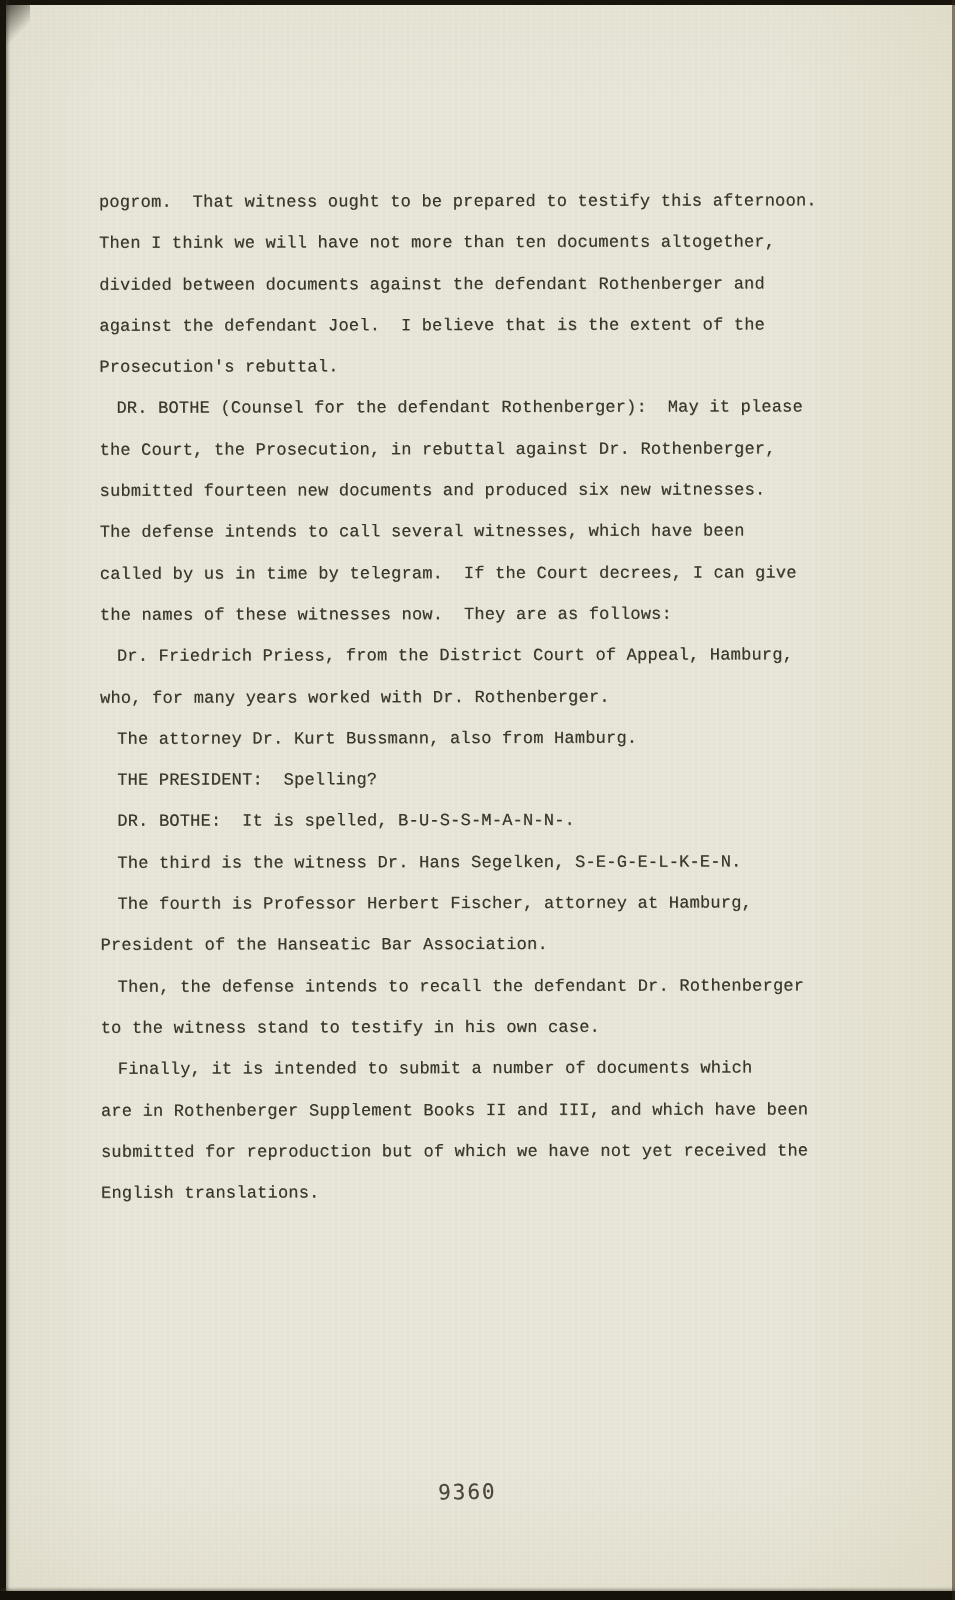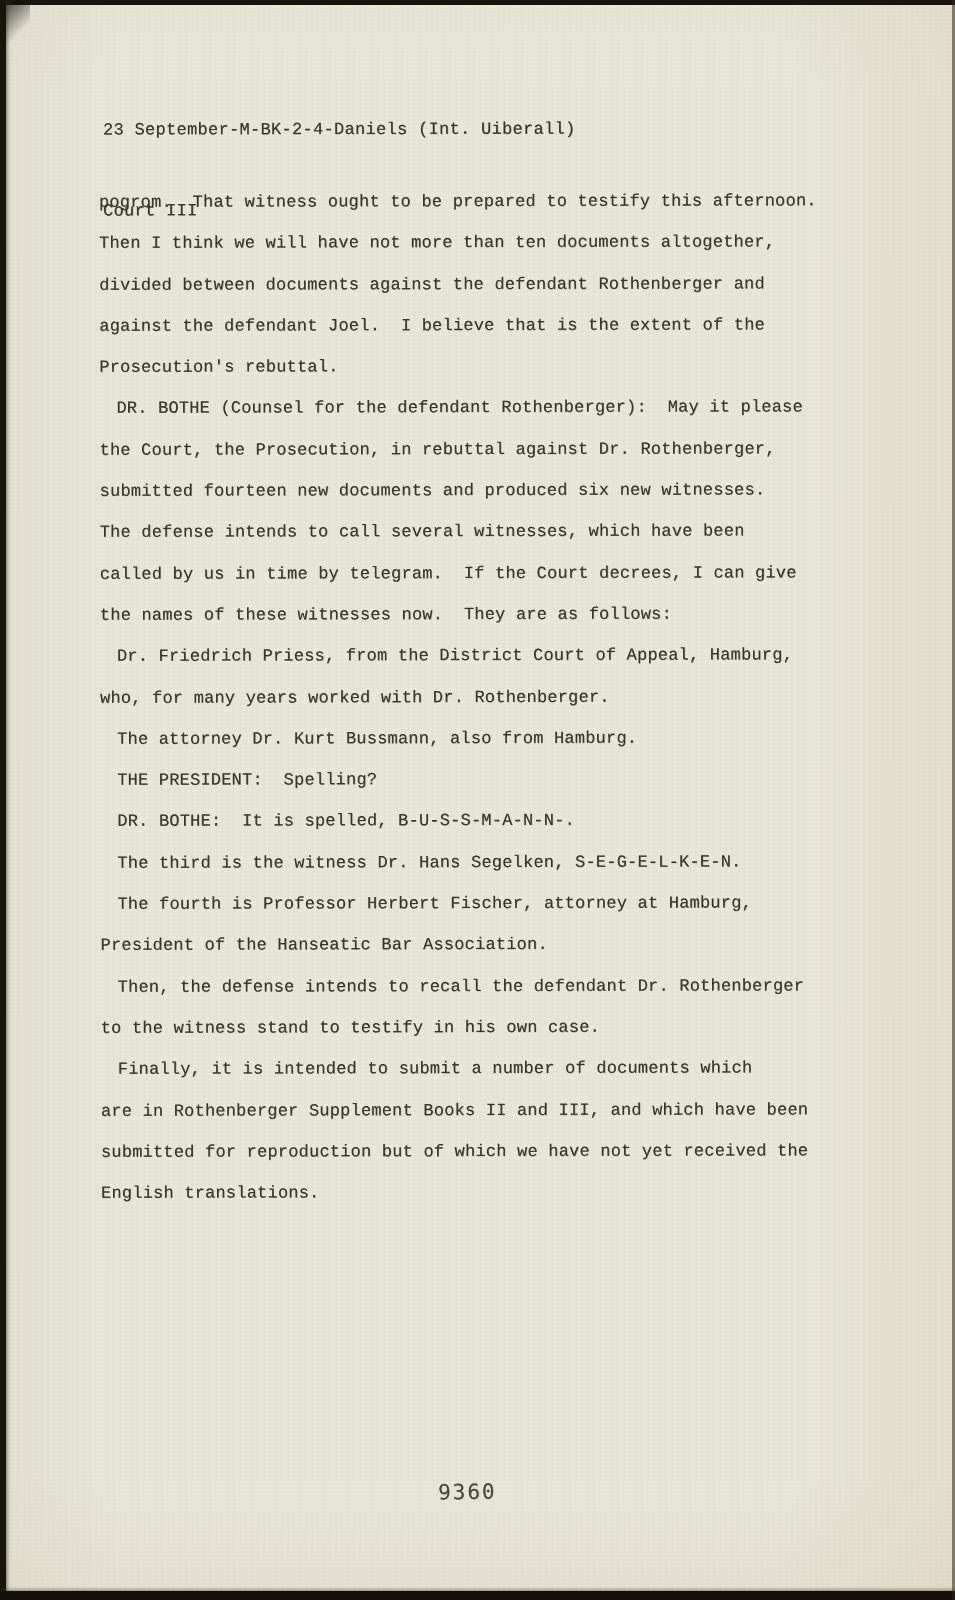--- a/index.html
+++ b/index.html
@@ -75,24 +75,20 @@
 </head>
 <body>
 
 <div class="scan">
   <div class="edge edge-top"></div>
   <div class="edge edge-left"></div>
   <div class="edge edge-bottom"></div>
   <div class="edge edge-right"></div>
   <div class="corner-shade"></div>
 
-  <div class="header">
-    <div>23 September-M-BK-2-4-Daniels (Int. Uiberall)</div>
-    <div>Court III</div>
-  </div>
 
   <div class="body-lines">
       <div class="line">pogrom.  That witness ought to be prepared to testify this afternoon.</div>
       <div class="line">Then I think we will have not more than ten documents altogether,</div>
       <div class="line">divided between documents against the defendant Rothenberger and</div>
       <div class="line">against the defendant Joel.  I believe that is the extent of the</div>
       <div class="line">Prosecution's rebuttal.</div>
       <div class="line indent">DR. BOTHE (Counsel for the defendant Rothenberger):  May it please</div>
       <div class="line">the Court, the Prosecution, in rebuttal against Dr. Rothenberger,</div>
       <div class="line">submitted fourteen new documents and produced six new witnesses.</div>

